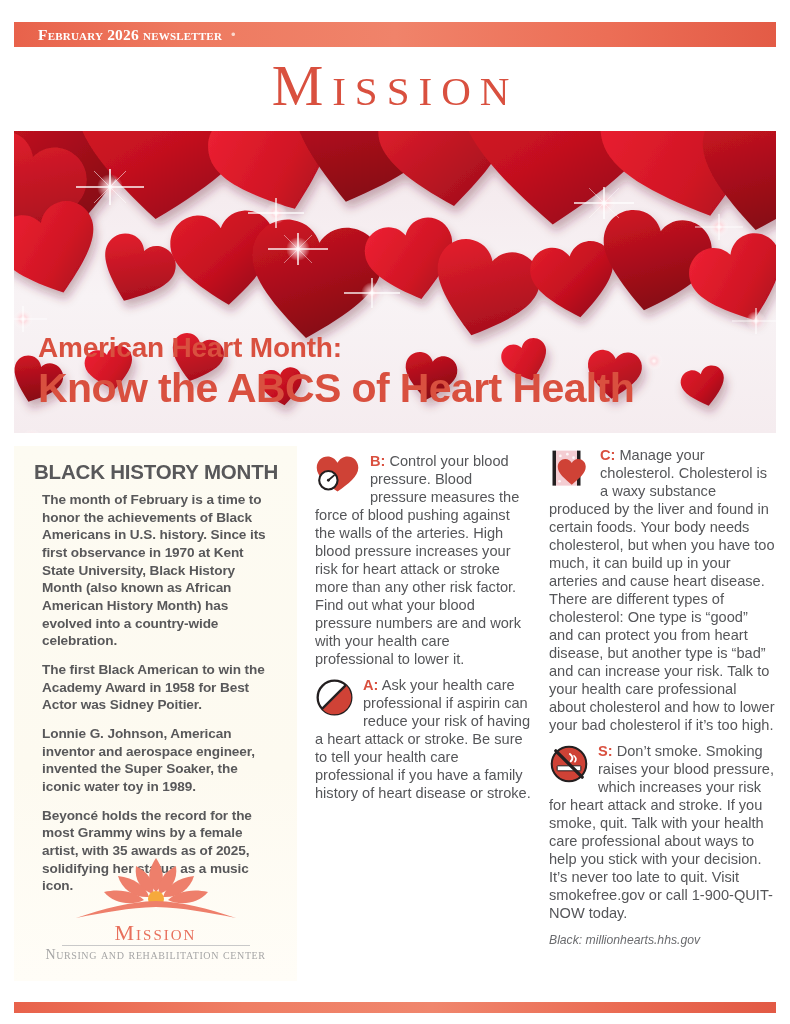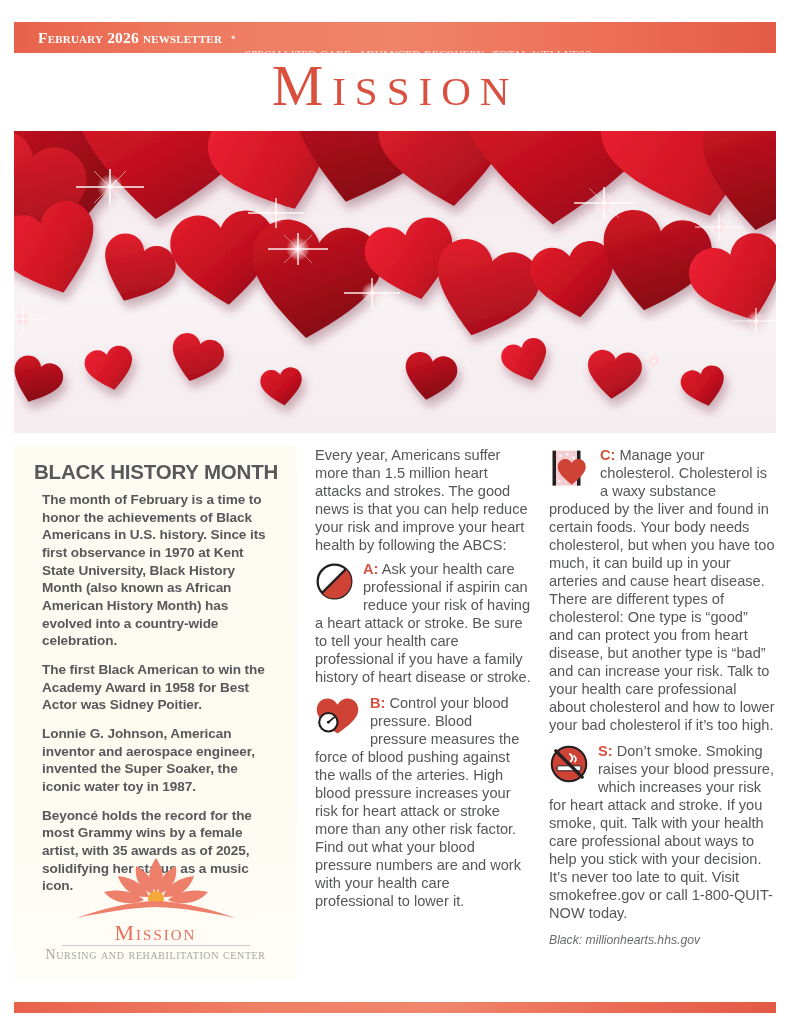--- a/index.html
+++ b/index.html
@@ -22,21 +22,21 @@
     height: 1024px;
     background: #ffffff;
   }
 
   
   .topbar {
     position: absolute;
     left: 14px;
     top: 22px;
     width: 762px;
-    height: 31px;
+    height: 25px;
     background: linear-gradient(90deg, #e8624b 0%, #ee7a60 22%, #f0836a 50%, #ec6e56 78%, #e35b46 100%);
     display: flex;
     align-items: center;
     padding-left: 24px;
     box-sizing: border-box;
     white-space: nowrap;
     overflow: hidden;
   }
   .topbar-issue {
     font-family: "Liberation Serif", serif;
@@ -384,28 +384,32 @@
         </g>
         <g transform="translate(640,230)">
           <circle r="9" fill="url(#spark)"></circle>
         </g>
       </g>
 
       <rect x="0" y="190" width="762" height="112" fill="url(#bgGrad)" opacity="0"></rect>
     </svg>
   </div>
 
+  <div class="hero-text">
+    <div class="hero-kicker">American Heart Month:</div>
+    <div class="hero-head">Know the ABCS of Heart Health</div>
+  </div>
 
   <div class="cols">
 
     <div class="sidebar">
       <div class="sb-title">BLACK HISTORY MONTH</div>
       <p class="sb-para">The month of February is a time to honor the achievements of Black Americans in U.S. history.  Since its first observance in 1970 at Kent State University, Black History Month (also known as African American History Month) has evolved into a country-wide celebration.</p>
       <p class="sb-para">The first Black American to win the Academy Award in 1958 for Best Actor was Sidney Poitier.</p>
-      <p class="sb-para">Lonnie G. Johnson, American inventor and aerospace engineer, invented the Super Soaker, the iconic water toy in 1987.</p>
+      <p class="sb-para">Lonnie G. Johnson, American inventor and aerospace engineer, invented the Super Soaker, the iconic water toy in 1989.</p>
       <p class="sb-para">Beyoncé holds the record for the most Grammy wins by a female artist, with 35 awards as of 2025, solidifying her status as a music icon.</p>
 
       <div class="logo-wrap">
         <svg class="logo-mark" width="200" height="72" viewBox="0 0 200 72">
           <g fill="#ee7f6b">
 
             <path d="M100,6 C108,18 110,30 100,40 C90,30 92,18 100,6 Z"></path>
 
             <path d="M80,14 C92,20 99,30 97,42 C85,38 78,28 80,14 Z"></path>
 
@@ -424,39 +428,38 @@
 
           <path d="M20,66 C50,56 72,50 100,49 C128,50 150,56 180,66 C150,60 128,56 100,55 C72,56 50,60 20,66 Z" fill="#ee7f6b"></path>
         </svg>
         <div class="logo-name">Mission</div>
         <div class="logo-rule"></div>
         <div class="logo-sub">Nursing and Rehabilitation Center</div>
       </div>
     </div>
 
     <div class="col col-mid">
-      <p class="lead">Every year, Americans suffer more than 1.5 million heart attacks and strokes. The good news is that you can help reduce your risk and improve your heart health by following the ABCS:</p>
-
-      <div class="abcs-block clearfix">
-        <svg class="abcs-icon" width="39" height="39" viewBox="0 0 44 44">
-          <circle cx="22" cy="22" r="19" fill="#ffffff" stroke="#231f20" stroke-width="2.6"></circle>
-          <path d="M22,41 A19,19 0 0,0 35.4,8.6 L8.6,35.4 A19,19 0 0,0 22,41 Z" fill="#cf4236"></path>
-          <path d="M8.0,34.8 L34.8,8.0" stroke="#231f20" stroke-width="2.6" fill="none"></path>
-        </svg>
-        <p class="abcs-body"><span class="abcs-letter">A:</span><span> Ask your health care professional if aspirin can reduce your risk of having a heart attack or stroke. Be sure to tell your health care professional if you have a family history of heart disease or stroke.</span></p>
-      </div>
 
       <div class="abcs-block clearfix">
         <svg class="abcs-icon" width="46" height="42" viewBox="0 0 52 48">
           <path d="M31,45 C18,36 6,27 6,16.5 C6,8.5 12,3 19,3 C24,3 28.5,6 31,10.5 C33.5,6 38,3 43,3 C50,3 56,8.5 56,16.5 C56,27 44,36 31,45 Z" fill="#cf4236" transform="translate(-4,0) scale(0.95)"></path>
           <circle cx="15" cy="30" r="10.5" fill="#ffffff" stroke="#231f20" stroke-width="2.4"></circle>
           <path d="M15,30 L21.5,24.5" stroke="#231f20" stroke-width="2" stroke-linecap="round"></path>
           <circle cx="15" cy="30" r="1.6" fill="#231f20"></circle>
         </svg>
         <p class="abcs-body"><span class="abcs-letter">B:</span><span> Control your blood pressure. Blood pressure measures the force of blood pushing against the walls of the arteries. High blood pressure increases your risk for heart attack or stroke more than any other risk factor. Find out what your blood pressure numbers are and work with your health care professional to lower it.</span></p>
+      </div>
+
+      <div class="abcs-block clearfix">
+        <svg class="abcs-icon" width="39" height="39" viewBox="0 0 44 44">
+          <circle cx="22" cy="22" r="19" fill="#ffffff" stroke="#231f20" stroke-width="2.6"></circle>
+          <path d="M22,41 A19,19 0 0,0 35.4,8.6 L8.6,35.4 A19,19 0 0,0 22,41 Z" fill="#cf4236"></path>
+          <path d="M8.0,34.8 L34.8,8.0" stroke="#231f20" stroke-width="2.6" fill="none"></path>
+        </svg>
+        <p class="abcs-body"><span class="abcs-letter">A:</span><span> Ask your health care professional if aspirin can reduce your risk of having a heart attack or stroke. Be sure to tell your health care professional if you have a family history of heart disease or stroke.</span></p>
       </div>
     </div>
 
     <div class="col col-right">
 
       <div class="abcs-block clearfix" style="margin-top:0;">
         <svg class="abcs-icon" width="42" height="42" viewBox="0 0 48 48">
           <rect x="7" y="3" width="26" height="40" fill="#f4cdd2"></rect>
           <rect x="4" y="3" width="4" height="40" fill="#231f20"></rect>
           <rect x="32" y="3" width="4" height="40" fill="#231f20"></rect>
@@ -480,21 +483,21 @@
       <div class="abcs-block clearfix">
         <svg class="abcs-icon" width="40" height="40" viewBox="0 0 44 44">
           <circle cx="22" cy="22" r="19" fill="#cf4236"></circle>
           <circle cx="22" cy="22" r="19" fill="none" stroke="#231f20" stroke-width="2.2"></circle>
           <rect x="9" y="24" width="26" height="5.5" rx="0.6" fill="#ffffff"></rect>
           <rect x="9" y="24" width="26" height="5.5" rx="0.6" fill="none" stroke="#231f20" stroke-width="1.1"></rect>
           <path d="M23,11 C26.5,13.5 26.5,16.5 24,19" stroke="#ffffff" stroke-width="2.2" fill="none" stroke-linecap="round"></path>
           <path d="M27.5,13 C30,15 30,17.5 28.5,19.5" stroke="#ffffff" stroke-width="1.8" fill="none" stroke-linecap="round"></path>
           <path d="M7.5,7.5 L36.5,36.5" stroke="#231f20" stroke-width="3.6" stroke-linecap="round"></path>
         </svg>
-        <p class="abcs-body"><span class="abcs-letter">S:</span><span> Don’t smoke. Smoking raises your blood pressure, which increases your risk for heart attack and stroke. If you smoke, quit. Talk with your health care professional about ways to help you stick with your decision. It’s never too late to quit. Visit smokefree.gov or call 1-800-QUIT-NOW today.</span></p>
+        <p class="abcs-body"><span class="abcs-letter">S:</span><span> Don’t smoke. Smoking raises your blood pressure, which increases your risk for heart attack and stroke. If you smoke, quit. Talk with your health care professional about ways to help you stick with your decision. It’s never too late to quit. Visit smokefree.gov or call 1-900-QUIT-NOW today.</span></p>
       </div>
 
       <div class="source">Black: millionhearts.hhs.gov</div>
     </div>
 
   </div>
 
   <div class="bottombar"></div>
 
 </div>

